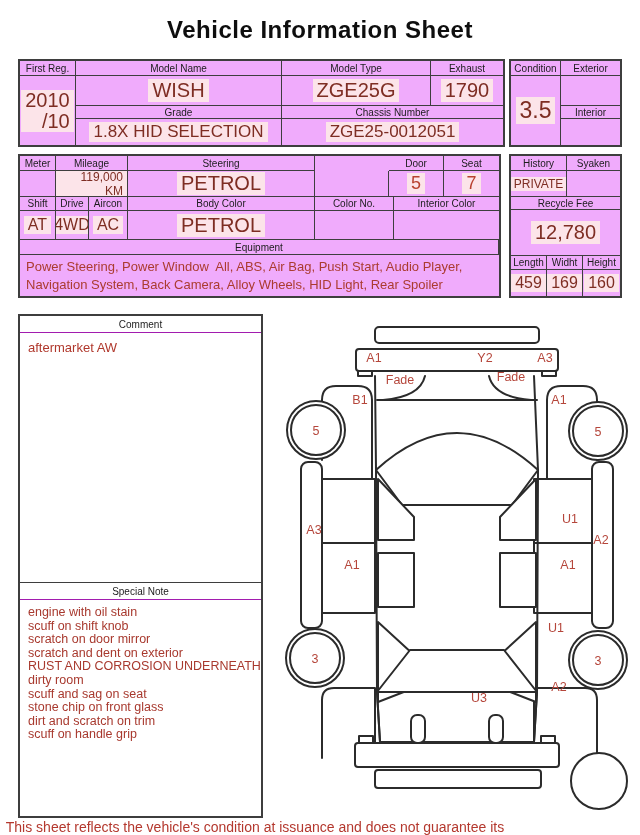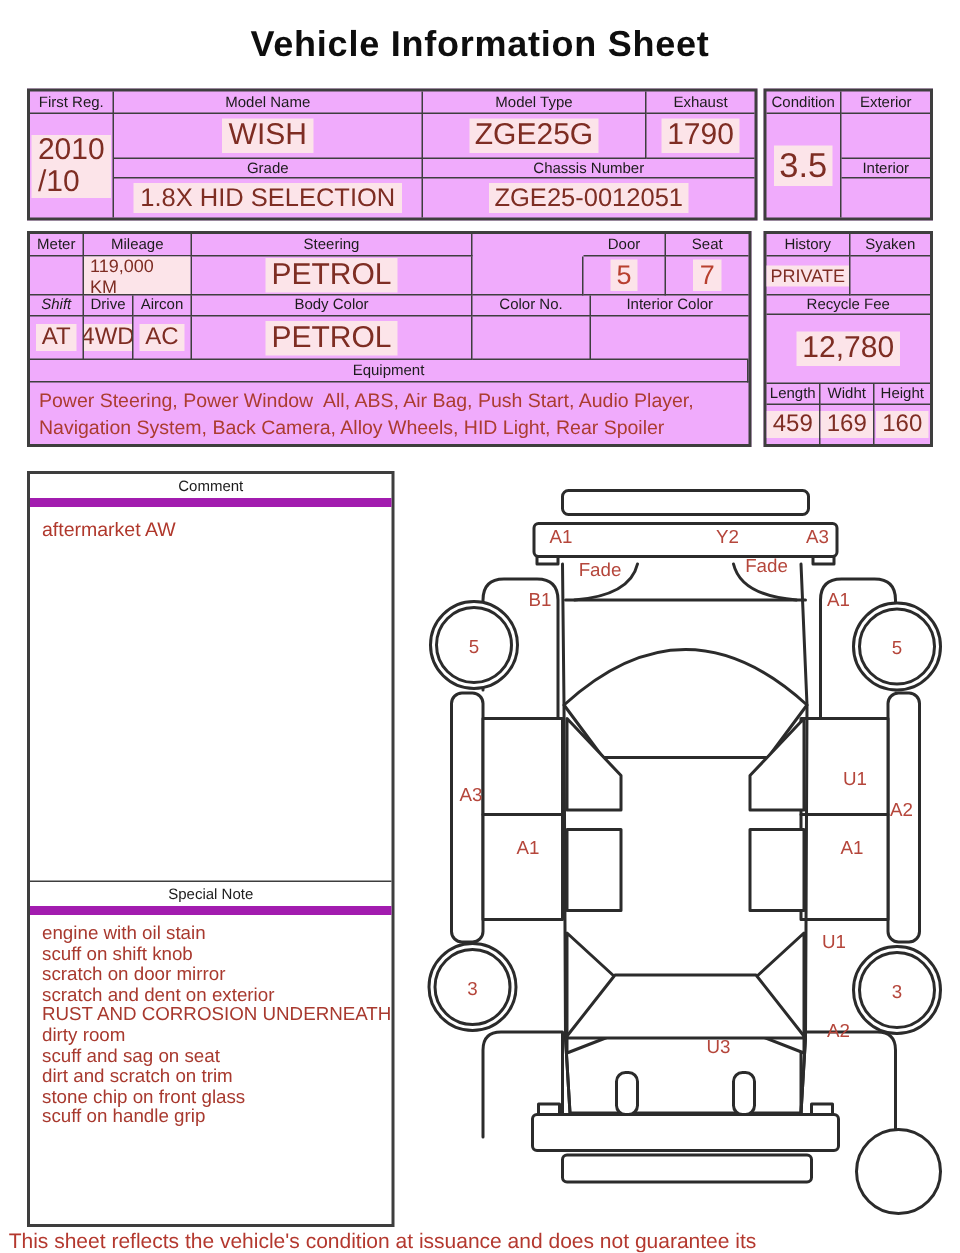--- a/index.html
+++ b/index.html
@@ -9,30 +9,30 @@
   }
   #title{position:absolute;top:16px;left:0;width:640px;text-align:center;
     font-size:24px;letter-spacing:.5px;color:#0e0e0e;font-weight:600;}
   .tbl{position:absolute;display:grid;border:2px solid #3e3e3e;background:#f0abfc;}
   .c{border-right:1px solid #3e3e3e;border-bottom:1px solid #3e3e3e;
      display:flex;align-items:center;justify-content:center;overflow:hidden;}
   .no-r{border-right:none;}
   .no-b{border-bottom:none;}
   .hd{font-size:10px;color:#1c1c1c;}
   .vl{color:#7e2d23;}
-  .hl{background:#fce4e9;padding:0 4px;white-space:pre-line;text-align:left;}
+  .hl{background:#fce4e9;padding:0 4px;white-space:pre-line;text-align:right;}
   .hl:empty{padding:0;background:none;}
   .f20{font-size:20px;} .f18{font-size:18px;} .f17{font-size:17px;}
   .f16{font-size:16px;} .f12{font-size:12px;} .f23{font-size:23px;}
   .bright{color:#b8402f;}
   .equip{justify-content:flex-start;align-items:flex-start;padding:3px 6px;
     font-size:13px;line-height:1.35;color:#ab3c30;white-space:pre-wrap;text-align:left;}
   #comment-box{position:absolute;left:18px;top:314px;width:241px;height:500px;
     border:2px solid #3e3e3e;background:#fff;display:flex;flex-direction:column;}
-  .box-hdr{height:16px;flex:0 0 16px;border-bottom:6px solid #a21caf;
+  .box-hdr{height:16px;flex:0 0 16px;border-bottom:1px solid #a21caf;
     display:flex;align-items:center;justify-content:center;font-size:10px;color:#1c1c1c;}
   .note-hdr{border-top:1px solid #3e3e3e;}
   #comment-content{flex:0 0 235px;padding:7px 8px;font-size:13px;color:#b0382c;}
   #note-content{flex:1 1 auto;padding:6px 0 0 8px;}
   #note-content div{font-size:12.5px;line-height:13.6px;color:#a8392e;}
   #footer{position:absolute;left:0;top:819px;width:510px;text-align:center;
     font-size:14px;color:#b4382e;}
   #diagram{position:absolute;left:277px;top:315px;width:365px;height:500px;}
   svg text{font-family:"Liberation Sans",sans-serif;font-size:12.5px;fill:#b5463b;text-anchor:middle;}
 </style>
@@ -106,21 +106,21 @@
   <div class="c" style="grid-row:2;grid-column:5;">
       <span class="hl vl"></span>
     </div>
   <div class="c bright f18" style="grid-row:2;grid-column:6/8;">
       <span class="hl">5</span>
     </div>
   <div class="c bright f18 no-r" style="grid-row:2;grid-column:8;">
       <span class="hl">7</span>
     </div>
 
-  <div class="c hd" style="grid-row:3;grid-column:1;font-style:italic;">Shift</div>
+  <div class="c hd" style="grid-row:3;grid-column:1;">Shift</div>
   <div class="c hd" style="grid-row:3;grid-column:2;">Drive</div>
   <div class="c hd" style="grid-row:3;grid-column:3;">Aircon</div>
   <div class="c hd" style="grid-row:3;grid-column:4;">Body Color</div>
   <div class="c hd" style="grid-row:3;grid-column:5/7;">Color No.</div>
   <div class="c hd no-r" style="grid-row:3;grid-column:7/9;">Interior Color</div>
 
   <div class="c vl f16" style="grid-row:4;grid-column:1;">
       <span class="hl">AT</span>
     </div>
   <div class="c vl f16" style="grid-row:4;grid-column:2;">
@@ -177,22 +177,22 @@
   <div id="comment-content">aftermarket AW</div>
   <div class="box-hdr note-hdr">Special Note</div>
   <div id="note-content">
     <div>engine with oil stain</div>
     <div>scuff on shift knob</div>
     <div>scratch on door mirror</div>
     <div>scratch and dent on exterior</div>
     <div>RUST AND CORROSION UNDERNEATH</div>
     <div>dirty room</div>
     <div>scuff and sag on seat</div>
+    <div>stone chip on front glass</div>
     <div>dirt and scratch on trim</div>
-    <div>stone chip on front glass</div>
     <div>scuff on handle grip</div>
   </div>
 </div>
 
 <div id="diagram">
 <svg width="365" height="500" viewBox="0 0 365 500" xmlns="http://www.w3.org/2000/svg">
   <g stroke="#2b2b2b" stroke-width="2" fill="#ffffff" stroke-linejoin="round" stroke-linecap="round">
 
     <rect x="24" y="147" width="21" height="166" rx="7"></rect>
     <rect x="315" y="147" width="21" height="166" rx="7"></rect>

